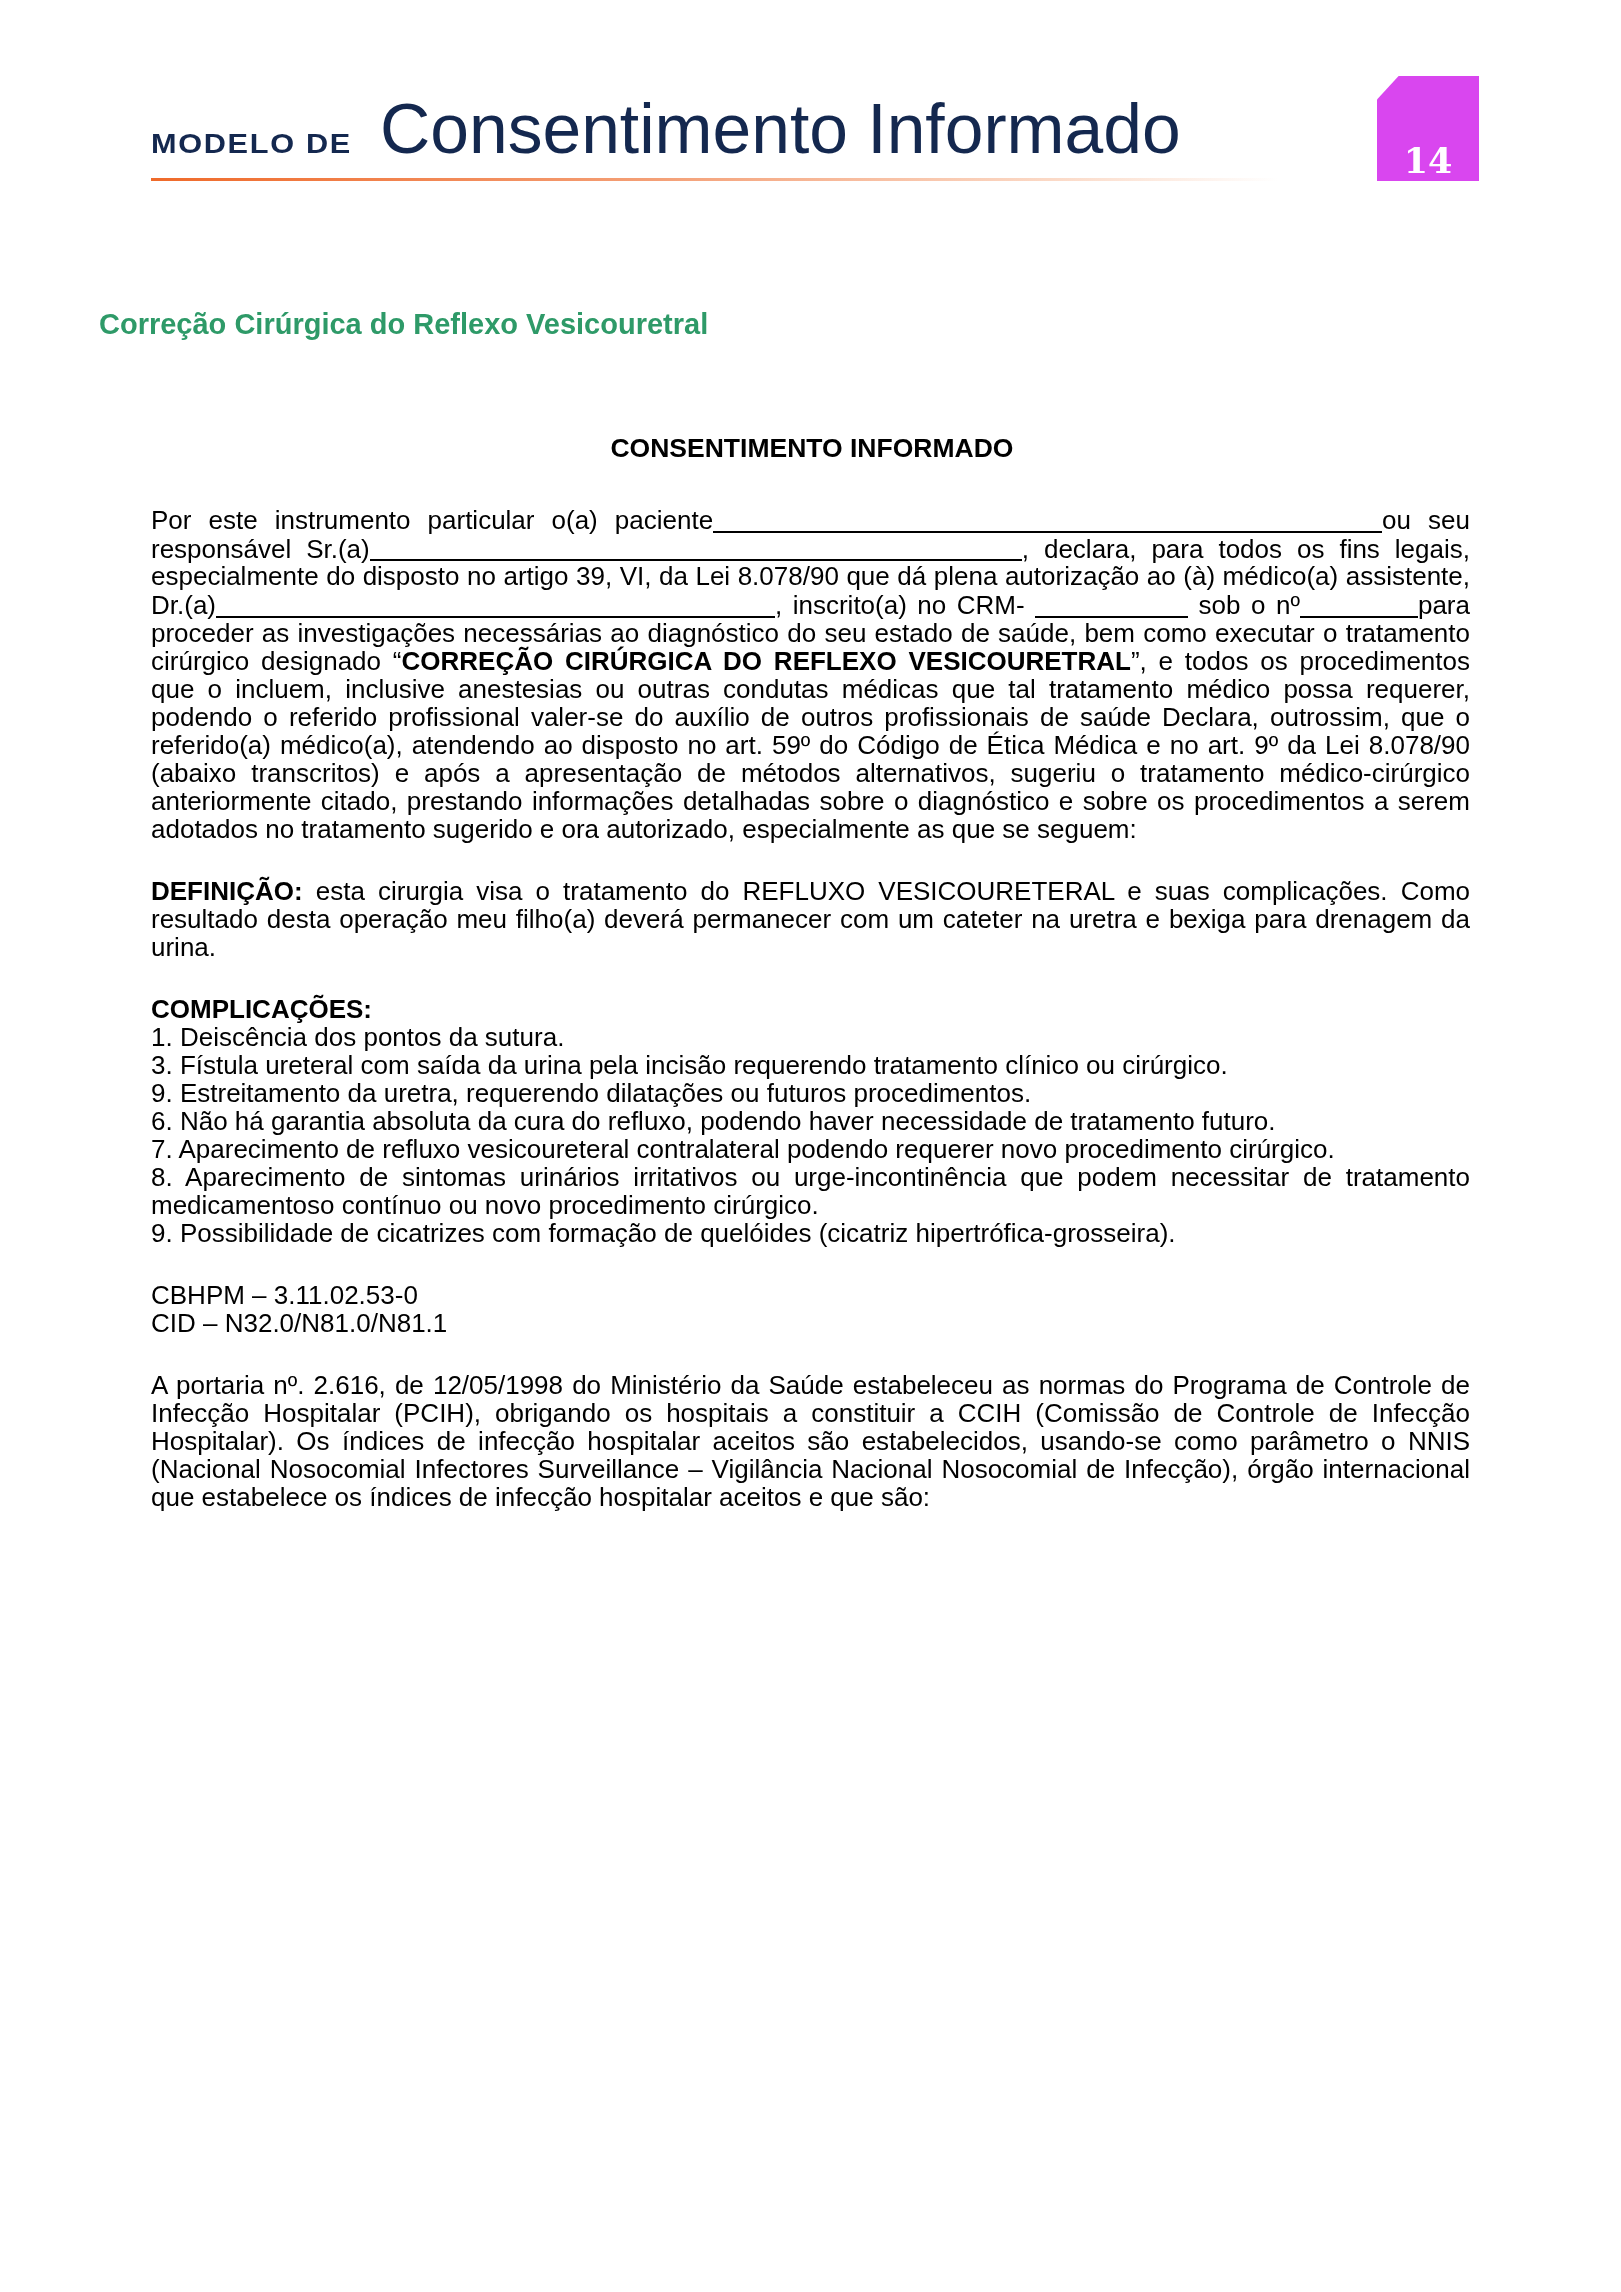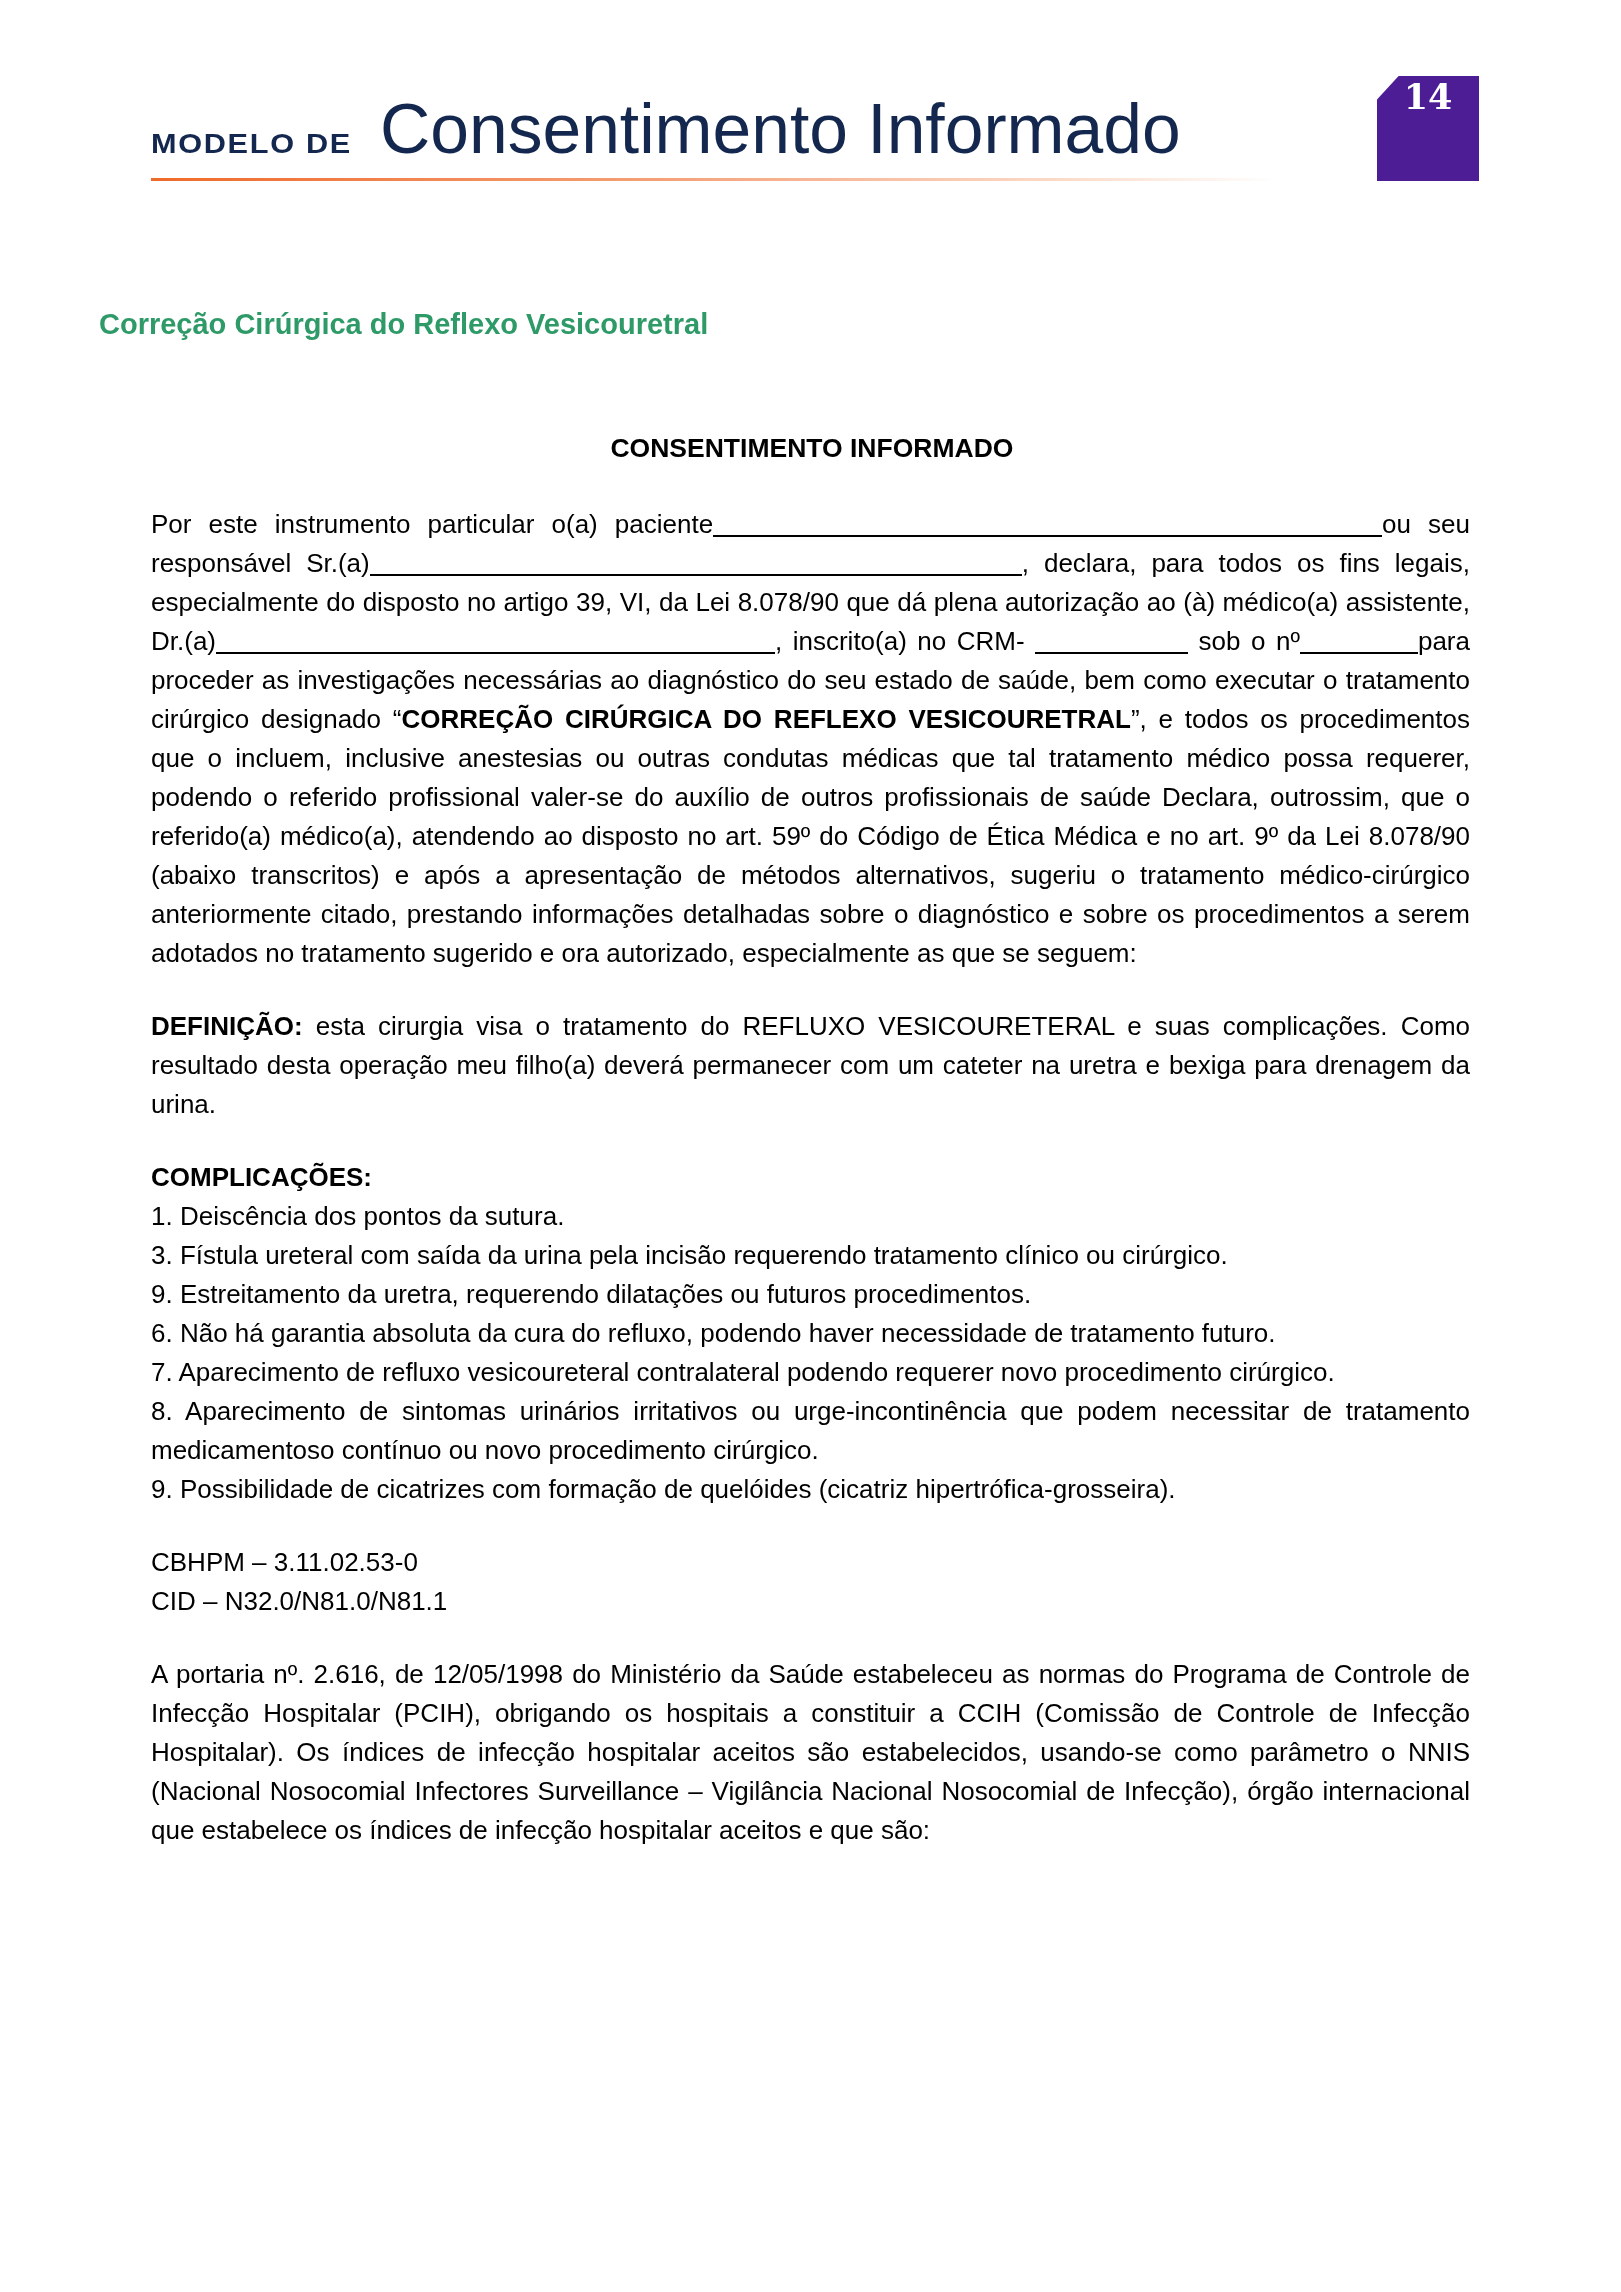--- a/index.html
+++ b/index.html
@@ -5,30 +5,30 @@
   html, body { margin: 0; padding: 0; background: #ffffff; }
   body { width: 1621px; height: 2293px; position: relative; overflow: hidden;
          font-family: "Liberation Sans", sans-serif; color: #000; }
   .header { position: absolute; left: 4px; top: 0; width: 1384px; height: 196px; }
   .hdr-small { position: absolute; left: 147px; top: 130px; font-size: 27.4px; font-weight: bold;
                color: #14284f; letter-spacing: 1.5px; line-height: 1; transform: scaleX(1.12); transform-origin: left top; }
   .hdr-big { position: absolute; left: 376px; top: 93px; font-size: 71px; color: #14284f;
              line-height: 1; letter-spacing: 0px; transform: scaleX(0.98); transform-origin: left top; }
   .hdr-line { position: absolute; left: 147px; top: 178px; width: 1127px; height: 2.9px;
               background: linear-gradient(to right, #ef6a2a 0%, #f4a077 45%, #fbd9c6 80%, rgba(255,255,255,0) 100%); }
-  .page-badge { position: absolute; left: 1373px; top: 76px; width: 102px; height: 105px; background: #4c1d95;
+  .page-badge { position: absolute; left: 1373px; top: 76px; width: 102px; height: 105px; background: #d946ef;
                 clip-path: polygon(21.6px 0, 100% 0, 100% 100%, 0 100%, 0 23.5px);
-                display: flex; align-items: flex-start; justify-content: center; }
+                display: flex; align-items: flex-end; justify-content: center; }
   .page-badge span { color: #fff; font-family: "DejaVu Serif", serif; font-weight: bold; font-size: 35px; }
 
   .section-title { position: absolute; left: 99px; top: 307px; font-size: 29px; font-weight: bold; color: #2e9a68; line-height: 35px; }
   .doc-heading { position: absolute; left: 0; width: 1621px; top: 433px; text-align: center; font-size: 26.5px; font-weight: bold; line-height: 31px; padding-left: 0; }
   .doc-heading span { display: inline-block; margin-left: 2.9px; }
 
-  .body { position: absolute; left: 151px; top: 505px; width: 1319px; font-size: 26px; line-height: 39px; }
+  .body { position: absolute; left: 151px; top: 505px; width: 1319px; font-size: 26px; line-height: 28px; }
   .body p { margin: 0; text-align: justify; text-align-last: left; }
   .gap { height: 34px; }
   .blank { display: inline-block; border-bottom: 2px solid #000; height: 25.5px; vertical-align: baseline; margin-bottom: -3.9px; }
   .b { font-weight: bold; }
   .item { margin: 0; text-align: justify; }
 </style>
 </head>
 <body>
 
 <div class="header">

